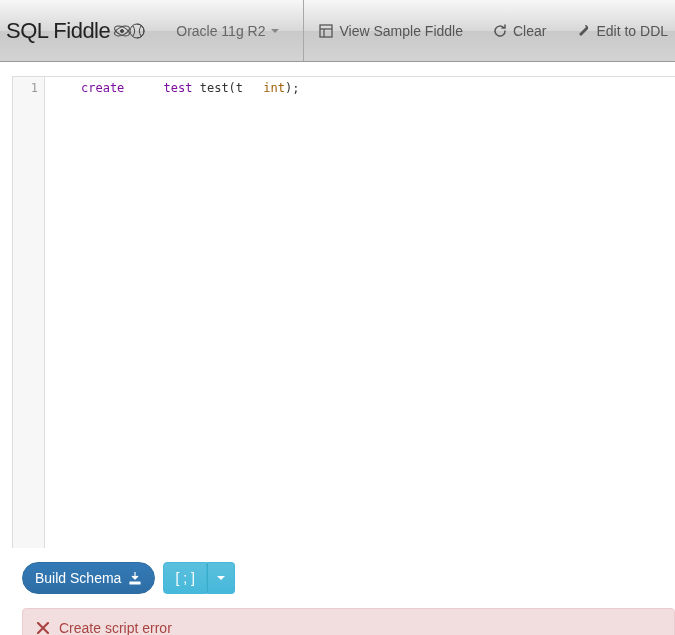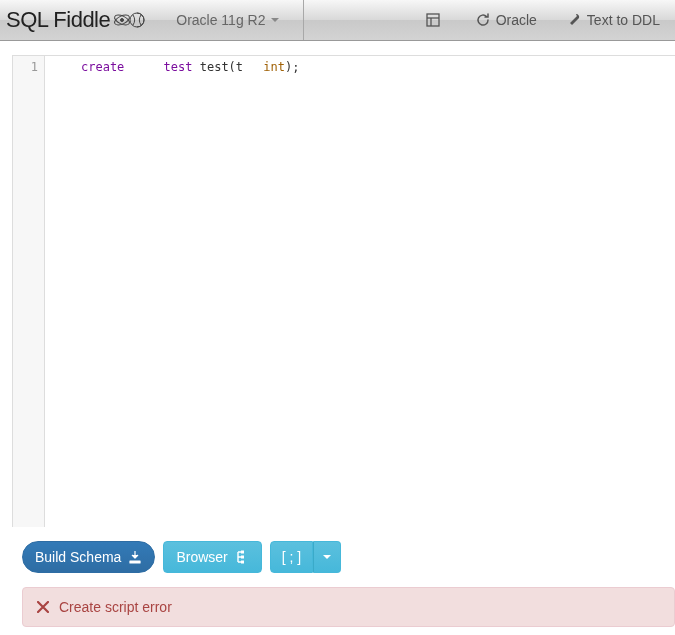--- a/index.html
+++ b/index.html
@@ -7,21 +7,21 @@
   font-family: "Helvetica Neue", Helvetica, Arial, sans-serif;
   font-size: 14px;
   width: 675px;
   height: 635px;
   overflow: hidden;
   background: #fff;
 }
 
 
 .navbar {
-  height: 41px;
+  height: 62px;
   background: linear-gradient(to bottom, #f7f7f7 0%, #d8d8d8 50%, #c9c9c9 51%, #d3d3d3 100%);
   border-bottom: 1px solid #999;
   display: flex;
   align-items: stretch;
 }
 .brand {
   display: flex;
   align-items: center;
   padding: 0 12px 0 6px;
   font-size: 22px;
@@ -177,59 +177,51 @@
     <span>Oracle 11g R2</span>
     <span class="caret"></span>
   </div>
   <div class="nav-actions">
     <div class="nav-item">
       <svg width="14" height="14" viewBox="0 0 14 14">
           <rect x="1" y="1" width="12" height="12" fill="none" stroke="#555" stroke-width="1.3"></rect>
           <line x1="1" y1="5" x2="13" y2="5" stroke="#555" stroke-width="1.3"></line>
           <line x1="5" y1="5" x2="5" y2="13" stroke="#555" stroke-width="1.3"></line>
         </svg>
+      <span>View Sample Fiddle</span>
     </div>
     <div class="nav-item">
       <svg width="14" height="14" viewBox="0 0 14 14">
           <path d="M12 7a5 5 0 1 1-1.5-3.5M12 1v3h-3" fill="none" stroke="#555" stroke-width="1.5" stroke-linecap="round"></path>
         </svg>
-      <span>Oracle</span>
+      <span>Clear</span>
     </div>
     <div class="nav-item">
       <svg width="14" height="14" viewBox="0 0 14 14">
           <path d="M9 1a3 3 0 0 1 3 4l-7 7-2-2 7-7a3 3 0 0 1-1-2z" fill="#555"></path>
         </svg>
-      <span>Text to DDL</span>
+      <span>Edit to DDL</span>
     </div>
   </div>
 </div>
 
 <div class="editor-wrap">
   <div class="gutter">
     <div>1</div>
   </div>
   <div class="code" id="code-area"><span class="kw">create</span><span class="pl"> </span><span class="kw">test</span><span class="pl"> test(t </span><span class="ty">int</span><span class="pl">);</span></div>
 </div>
 
 <div class="toolbar">
   <div class="btn btn-primary">
     <span>Build Schema</span>
     <svg width="14" height="14" viewBox="0 0 14 14">
         <path d="M7 1v7M4 5l3 3 3-3M2 11h10v2H2z" fill="#fff" stroke="#fff" stroke-width="1.2" stroke-linejoin="round"></path>
       </svg>
   </div>
-  <div class="btn btn-info">
-    <span>Browser</span>
-    <svg width="14" height="14" viewBox="0 0 14 14">
-        <path d="M3 2h3M3 2v10M3 7h3M3 12h3" fill="none" stroke="#fff" stroke-width="1.4"></path>
-        <rect x="6" y="0.5" width="3" height="3" fill="#fff"></rect>
-        <rect x="6" y="5.5" width="3" height="3" fill="#fff"></rect>
-        <rect x="6" y="10.5" width="3" height="3" fill="#fff"></rect>
-      </svg>
-  </div>
   <div class="btn-split">
     <div class="btn btn-info">
       <span>[ ; ]</span>
     </div>
     <div class="drop">
       <span class="caret-w"></span>
     </div>
   </div>
 </div>
 

